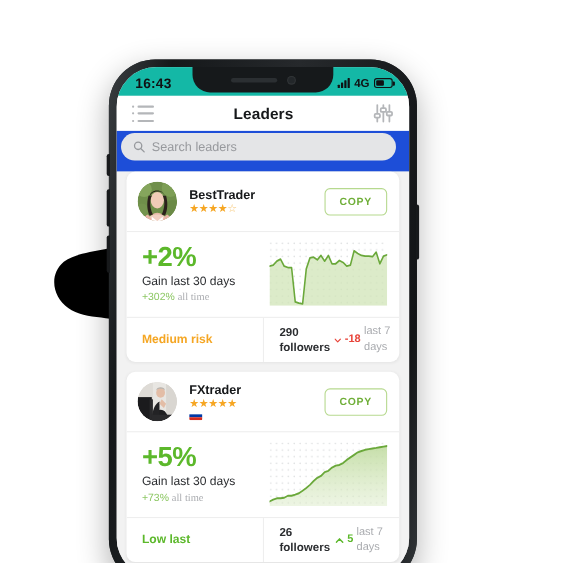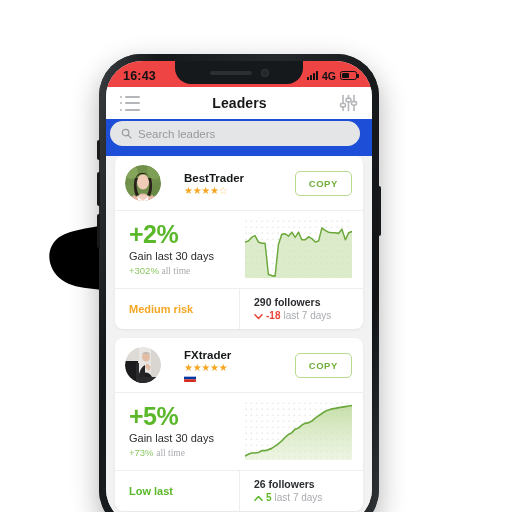--- a/index.html
+++ b/index.html
@@ -98,21 +98,21 @@
     width: 8px; height: 8px;
     border-radius: 50%;
     background: #23272a;
     box-shadow: inset 0 0 0 1px #303436;
   }
 
   
   #status-bar {
     position: relative;
     height: 26px;
-    background: #ef4444;
+    background: #14b8a6;
     display: flex;
     align-items: center;
     justify-content: space-between;
     padding: 0 15px 0 17px;
     z-index: 30;
     box-sizing: border-box;
   }
   #status-time {
     font-size: 12.5px;
     font-weight: bold;
@@ -215,21 +215,21 @@
     margin-bottom: 9px;
     overflow: hidden;
     box-shadow: 0 1px 3px rgba(0,0,0,0.06);
   }
 
   
   .card-top {
     display: flex;
     align-items: center;
     padding: 9px 11px 9px 10px;
-    gap: 23px;
+    gap: 11px;
   }
   .avatar {
     width: 36px; height: 36px;
     border-radius: 50%;
     flex: 0 0 36px;
     overflow: hidden;
     position: relative;
   }
   .trader-meta { flex: 1; min-width: 0; }
   .trader-name {
@@ -306,21 +306,21 @@
     font-weight: bold;
   }
   .risk-cell.medium { color: #f5a623; }
   .risk-cell.low { color: #5cb82b; }
   .followers-cell {
     flex: 1;
     border-left: 1px solid #eeeeee;
     padding: 6px 0 6px 14px;
     box-sizing: border-box;
     display: flex;
-    flex-direction: column;
+    flex-direction: row;
     justify-content: center;
   }
   .followers-count {
     font-size: 10.5px;
     font-weight: bold;
     color: #2b2d30;
     line-height: 14px;
   }
   .followers-delta {
     display: flex;

